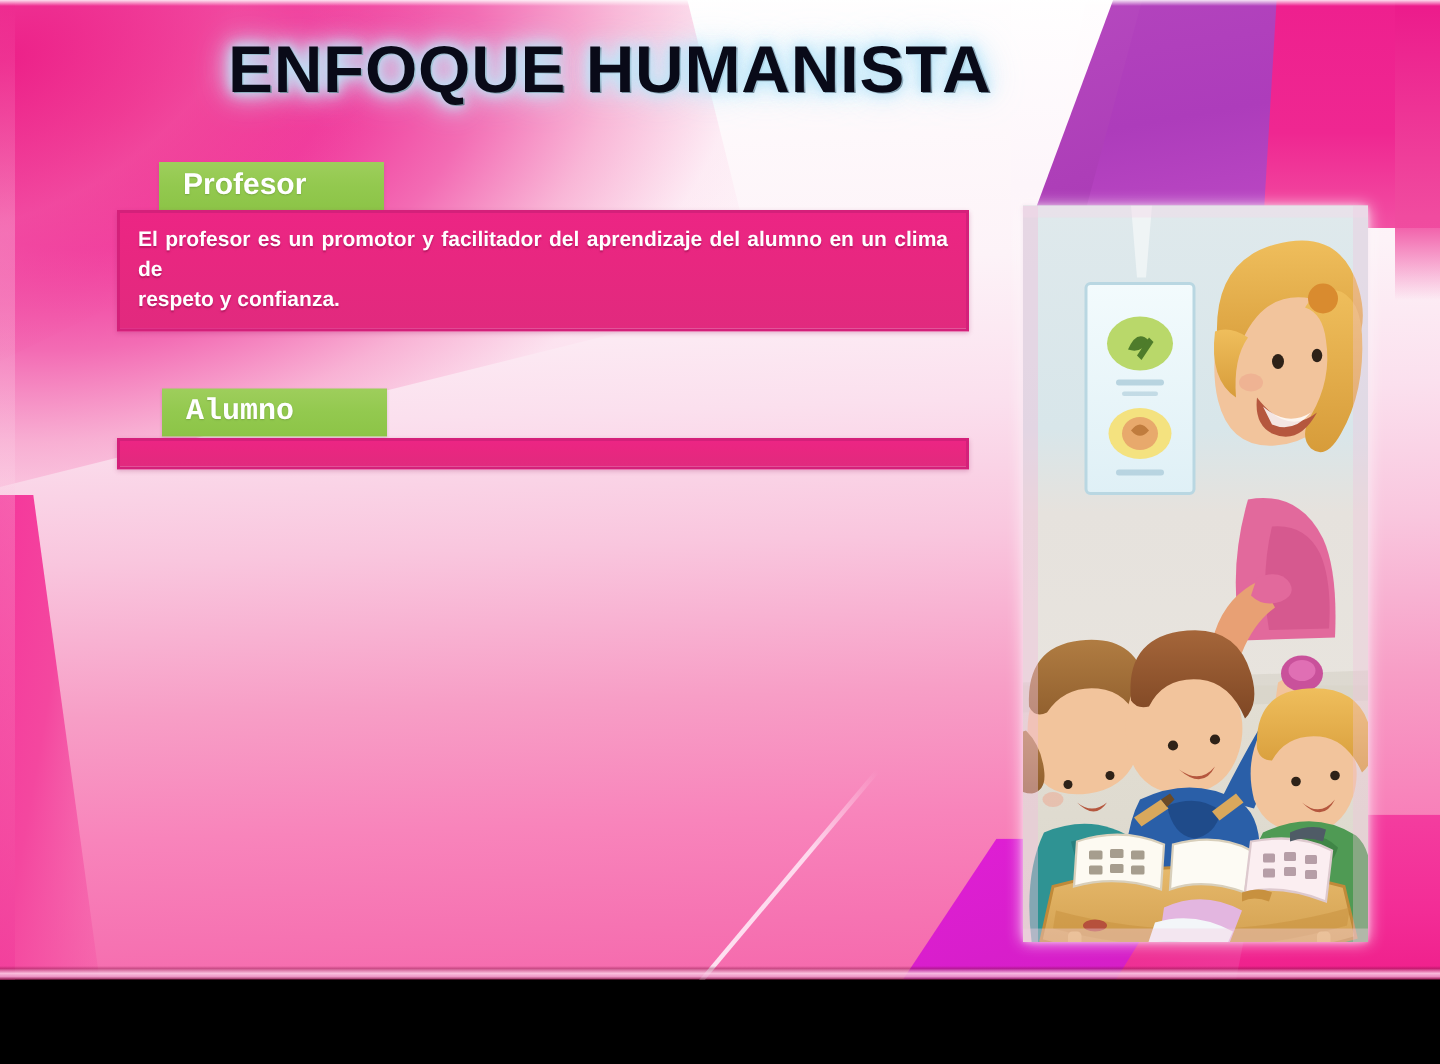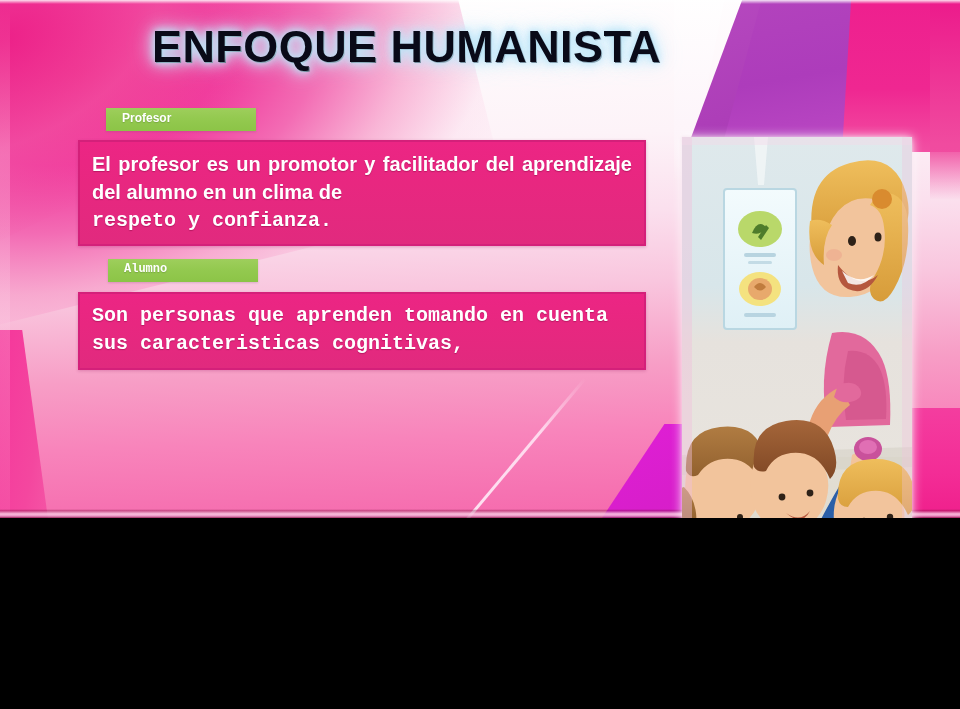--- a/index.html
+++ b/index.html
@@ -3,21 +3,21 @@
 <meta charset="utf-8">
 <style>
   html, body {
     margin: 0;
     padding: 0;
     background: #000;
   }
   #slide {
     position: relative;
     width: 960px;
-    height: 518px;
+    height: 653px;
     overflow: hidden;
     font-family: "Liberation Sans", sans-serif;
     background: #be185d;
   }
 
   
   .bg-base {
     position: absolute;
     inset: 0;
     background:
@@ -211,47 +211,47 @@
       1px 1px 0 #0b0c1a;
     transform: scaleX(1.02);
     transform-origin: left center;
   }
 
   
   .tag {
     position: absolute;
     background: linear-gradient(180deg, #9ece5c 0%, #93c94f 48%, #8cc447 100%);
     color: #ffffff;
-    font-size: 12px;
+    font-size: 20px;
     font-weight: bold;
     padding: 4px 16px 5px 16px;
     box-shadow: 0 1px 2px rgba(120,80,120,0.25);
     text-shadow: 0 1px 1px rgba(90,130,50,0.45);
     line-height: 1.15;
   }
   .tag-profesor { left: 106px; top: 108px; width: 118px; }
   .tag-alumno   { left: 108px; top: 259px; width: 118px; font-family: Liberation Mono, monospace; }
 
   
   .pinkbox {
     position: absolute;
     background: linear-gradient(180deg, #ec2584 0%, #e82780 40%, #e12a7e 100%);
     border: 2px solid #d4207a;
     color: #ffffff;
-    font-size: 20px;
+    font-size: 14px;
     font-weight: bold;
     line-height: 1.42;
     text-align: justify;
     padding: 8px 12px 9px 12px;
     box-sizing: border-box;
     text-shadow: 0 1px 1px rgba(140,10,70,0.5);
     box-shadow: 0 1px 3px rgba(160,40,110,0.3);
   }
   .pinkbox p { margin: 0; }
-  .pinkbox p:last-child { text-align: left; font-family: Liberation Mono, monospace; }
+  .pinkbox p:last-child { text-align: left; }
   .box-profesor { left: 78px; top: 140px;  width: 568px; }
   .box-alumno   { left: 78px; top: 292px;  width: 568px; }
 
   
   .illus {
     position: absolute;
     left: 682px;
     top: 137px;
     width: 230px;
     height: 491px;
@@ -291,21 +291,20 @@
   </div>
   <div class="pinkbox box-profesor">
     <p>El profesor es un promotor y facilitador del aprendizaje del alumno en un clima de</p>
     <p>respeto y confianza.</p>
   </div>
 
   <div class="tag tag-alumno">
     <span>Alumno</span>
   </div>
   <div class="pinkbox box-alumno">
-    <p>Son personas que aprenden tomando en cuenta sus caracteristicas cognitivas,</p>
   </div>
 
   <div class="illus">
     <svg viewBox="0 0 230 491" xmlns="http://www.w3.org/2000/svg" aria-hidden="true">
       <defs>
         <linearGradient id="wall" x1="0" y1="0" x2="0" y2="1">
           <stop offset="0" stop-color="#dfe9ec"></stop>
           <stop offset="0.45" stop-color="#d8e6ea"></stop>
           <stop offset="0.62" stop-color="#e6e2dd"></stop>
           <stop offset="1" stop-color="#e8e4de"></stop>

